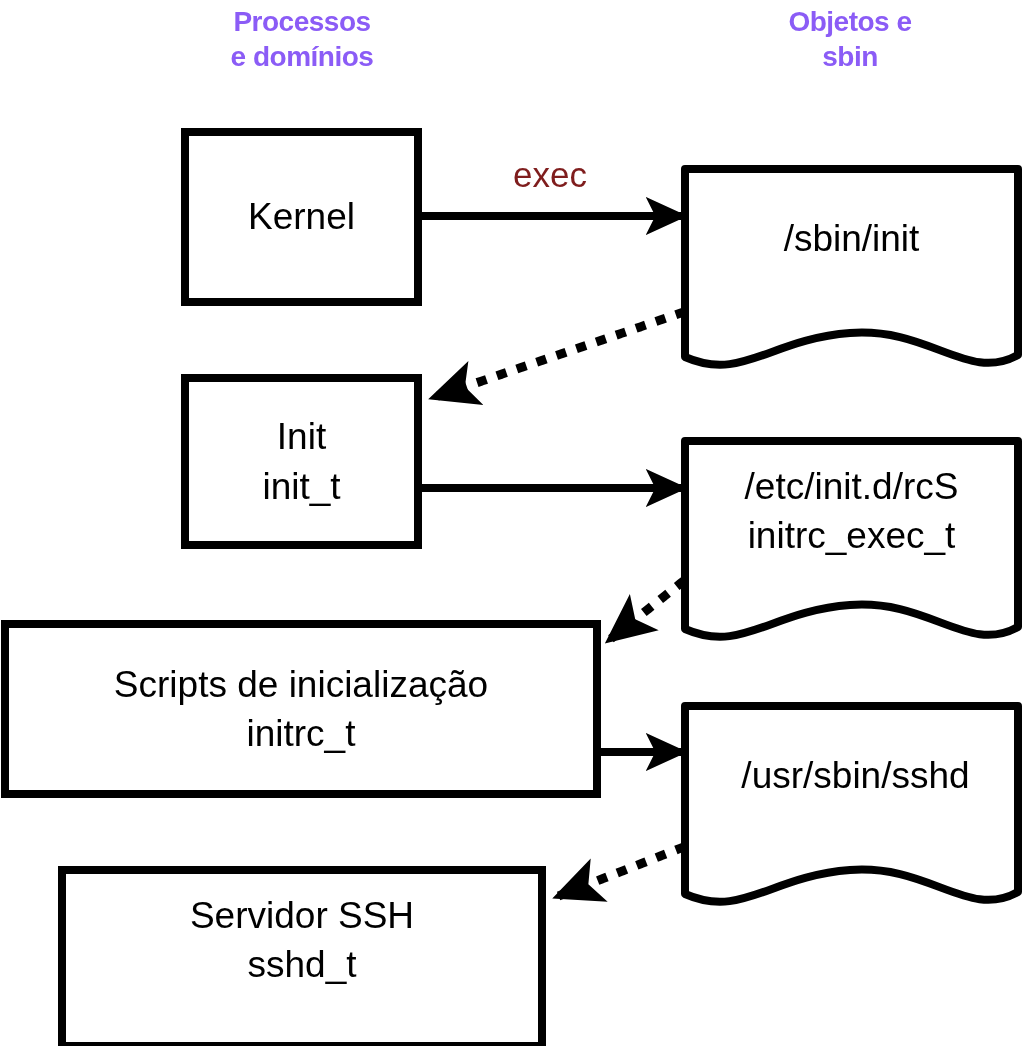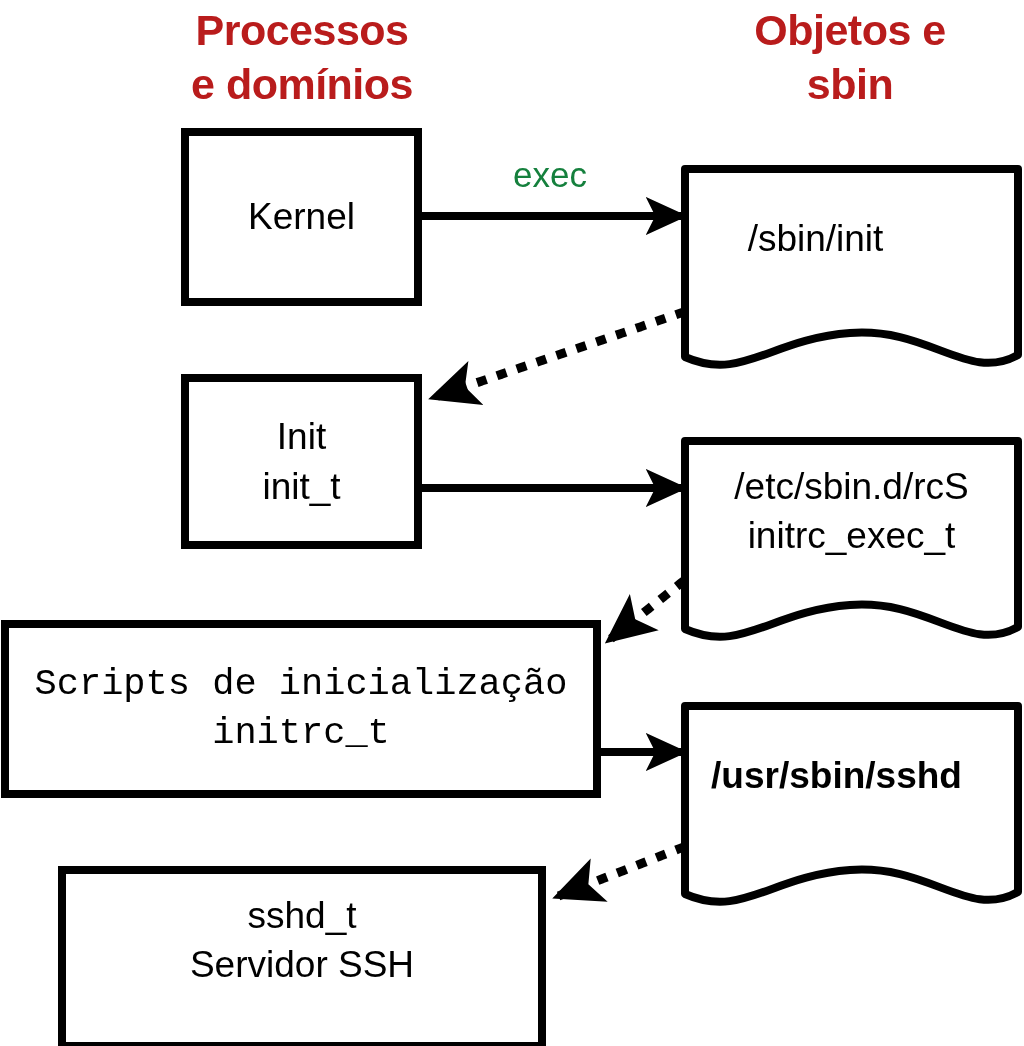--- a/index.html
+++ b/index.html
@@ -24,25 +24,25 @@
     left: 0;
     top: 0;
     width: 1024px;
     height: 1046px;
     display: block;
   }
   .col-header {
     position: absolute;
     text-align: center;
     font-weight: bold;
-    font-size: 43px;
+    font-size: 28px;
     line-height: 1.25;
     letter-spacing: -0.5px;
     white-space: pre-line;
-    color: #b91c1c;
+    color: #8b5cf6;
   }
   #header-left  { left: 132px; top: 4px;  width: 340px; }
   #header-right { left: 680px; top: 4px;  width: 340px; }
 
   .node-label {
     position: absolute;
     display: flex;
     flex-direction: column;
     align-items: center;
     justify-content: center;
@@ -51,21 +51,21 @@
     line-height: 1.33;
     color: #000;
     pointer-events: none;
   }
   .node-label span { display: block; white-space: nowrap; }
 
   .edge-label {
     position: absolute;
     font-size: 35px;
     line-height: 1;
-    color: #15803d;
+    color: #7f1d1d;
     text-align: center;
   }
 </style>
 </head>
 <body>
 
 <div id="stage">
 
   <div class="col-header" id="header-left">Processos
 e domínios</div>
@@ -118,38 +118,38 @@
 
   <div class="node-label" style="left:185px; top:132px; width:233px; height:170px;gap:36px;">
     <span>Kernel</span>
   </div>
 
   <div class="node-label" style="left:185px; top:378px; width:233px; height:167px;text-align:center;">
     <span>Init</span>
     <span>init_t</span>
   </div>
 
-  <div class="node-label" style="left:5px; top:624px; width:592px; height:170px;font-family:Liberation Mono, monospace;">
+  <div class="node-label" style="left:5px; top:624px; width:592px; height:170px;">
     <span>Scripts de inicialização</span>
     <span>initrc_t</span>
   </div>
 
   <div class="node-label" style="left:62px; top:870px; width:480px; height:140px;">
+    <span>Servidor SSH</span>
     <span>sshd_t</span>
-    <span>Servidor SSH</span>
   </div>
 
-  <div class="node-label" style="left:649px; top:169px; width:333px; height:140px;">
+  <div class="node-label" style="left:685px; top:169px; width:333px; height:140px;">
     <span>/sbin/init</span>
   </div>
 
   <div class="node-label" style="left:685px; top:441px; width:333px; height:140px;">
-    <span>/etc/sbin.d/rcS</span>
+    <span>/etc/init.d/rcS</span>
     <span>initrc_exec_t</span>
   </div>
 
-  <div class="node-label" style="left:670px; top:706px; width:333px; height:140px;font-weight:bold;">
+  <div class="node-label" style="left:689px; top:706px; width:333px; height:140px;">
     <span>/usr/sbin/sshd</span>
   </div>
 
   <div class="edge-label" style="left:440px; top:157px; width:220px;">exec</div>
 
 </div>
 
 </body></html>

